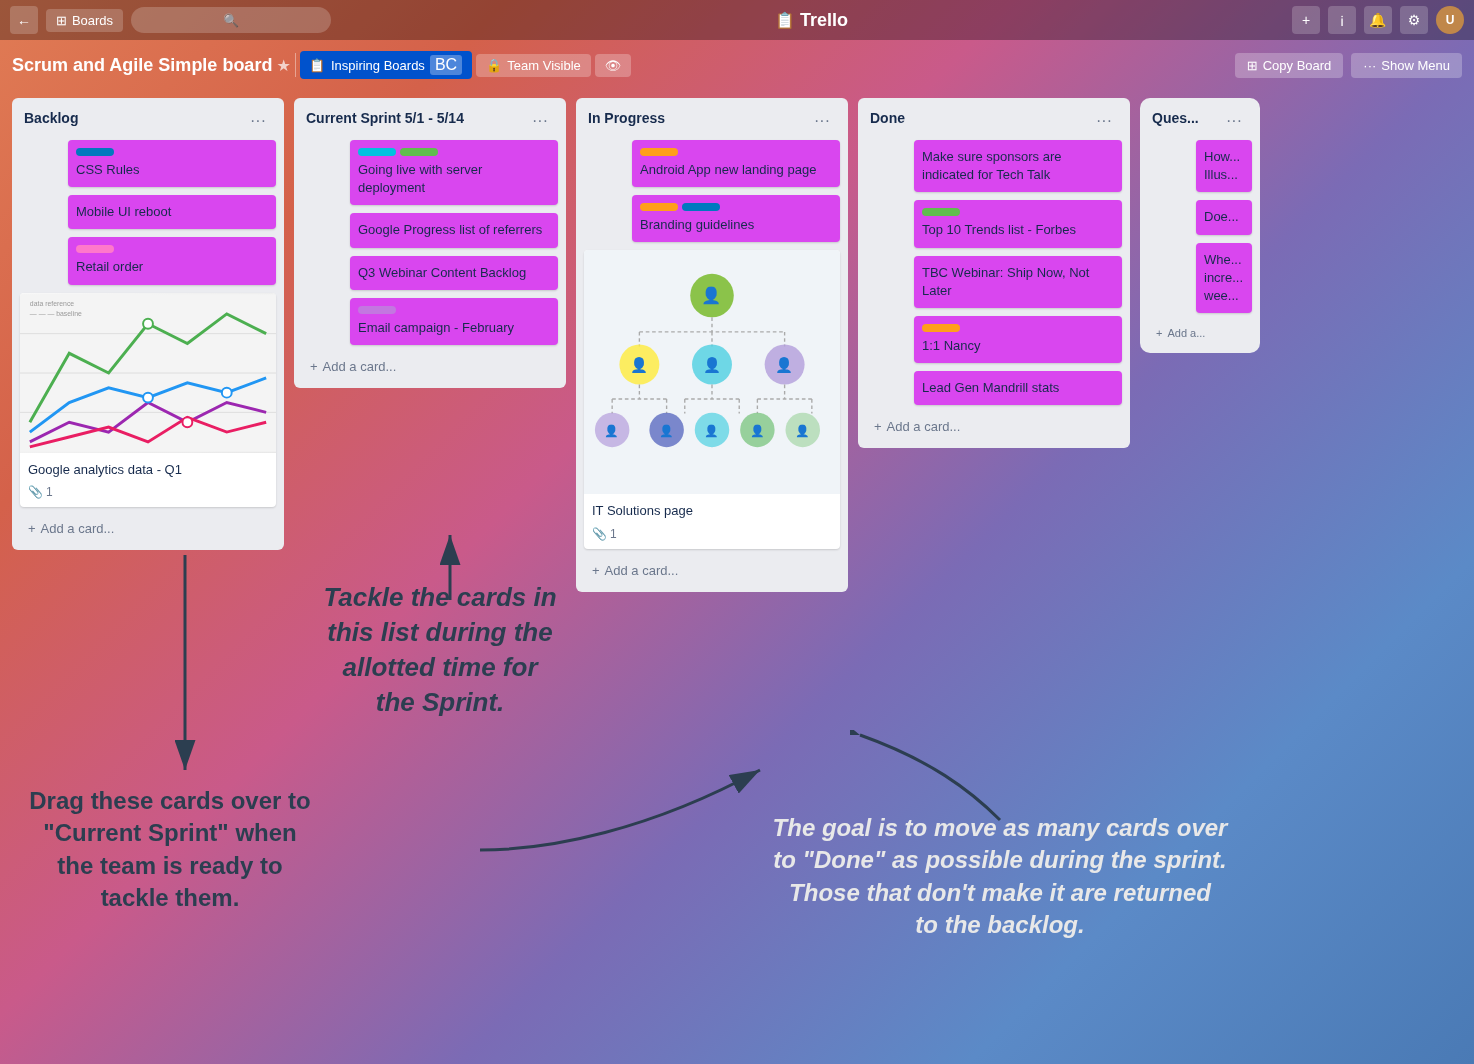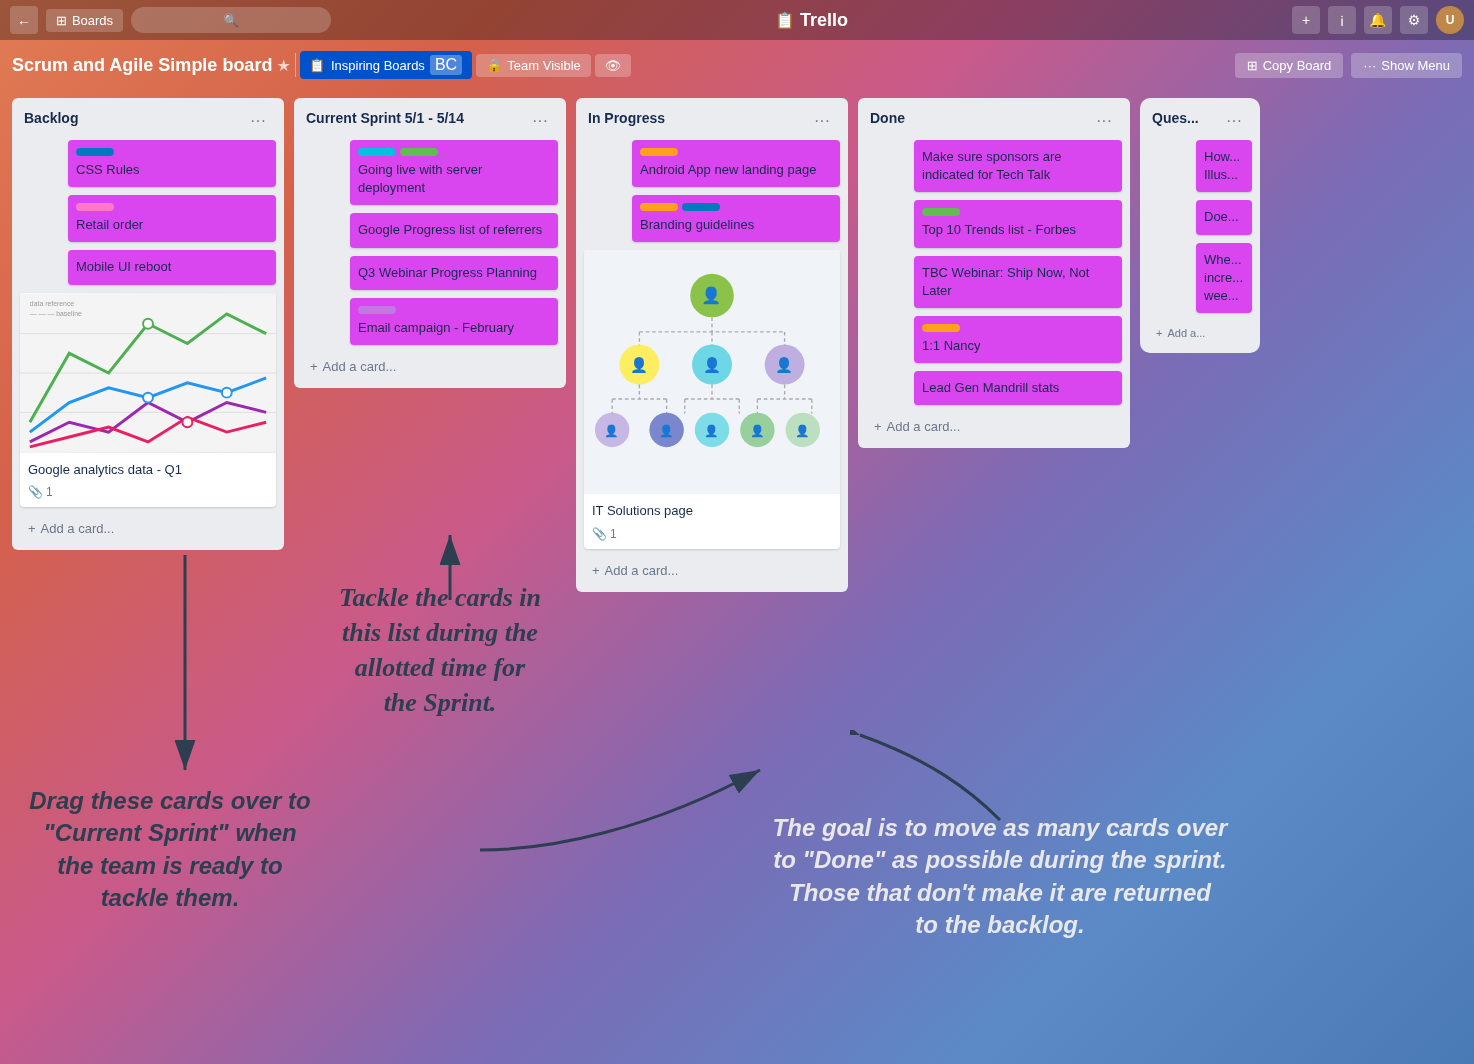--- a/index.html
+++ b/index.html
@@ -314,28 +314,28 @@
       </div>
 
       <div class="card">
         <div class="card-label-row">
           <div class="card-label label-blue"></div>
         </div>
         <div class="card-title">CSS Rules</div>
       </div>
 
       <div class="card">
+        <div class="card-title">Mobile UI reboot</div>
+      </div>
+
+      <div class="card">
         <div class="card-label-row">
           <div class="card-label label-pink"></div>
         </div>
         <div class="card-title">Retail order</div>
-      </div>
-
-      <div class="card">
-        <div class="card-title">Mobile UI reboot</div>
       </div>
 
       <div class="card-chart">
         <div class="chart-area">
           <svg width="100%" height="100%" viewBox="0 0 260 160" xmlns="http://www.w3.org/2000/svg">
             <rect width="260" height="160" fill="#f4f4f4"></rect>
 
             <line x1="0" y1="40" x2="260" y2="40" stroke="#ddd" stroke-width="1"></line>
             <line x1="0" y1="80" x2="260" y2="80" stroke="#ddd" stroke-width="1"></line>
             <line x1="0" y1="120" x2="260" y2="120" stroke="#ddd" stroke-width="1"></line>
@@ -383,21 +383,21 @@
           <div class="card-label label-green"></div>
         </div>
         <div class="card-title">Going live with server deployment</div>
       </div>
 
       <div class="card">
         <div class="card-title">Google Progress list of referrers</div>
       </div>
 
       <div class="card">
-        <div class="card-title">Q3 Webinar Progress Planning</div>
+        <div class="card-title">Q3 Webinar Content Backlog</div>
       </div>
 
       <div class="card">
         <div class="card-label-row">
           <div class="card-label label-purple"></div>
         </div>
         <div class="card-title">Email campaign - February</div>
       </div>
 
       <div class="add-card-btn">
@@ -586,25 +586,25 @@
 
     <svg style="position:absolute; top:660px; left:450px;" width="330" height="120">
       <defs>
         <marker id="arrow3" markerWidth="10" markerHeight="7" refX="10" refY="3.5" orient="auto">
           <polygon points="0 0, 10 3.5, 0 7" fill="#2c3e50"></polygon>
         </marker>
       </defs>
       <path d="M30,100 C100,100 200,80 310,20" stroke="#2c3e50" stroke-width="3" fill="none" marker-end="url(#arrow3)"></path>
     </svg>
 
-    <div style="position:absolute; top:490px; left:305px; font-size:26px; font-weight:900; color:#2c3e50; font-style:italic; text-align:center; line-height:1.35; width:270px;font-family:Liberation Serif, serif;">
+    <div style="position:absolute; top:490px; left:305px; font-size:26px; font-weight:900; color:#2c3e50; font-style:italic; text-align:center; line-height:1.35; width:270px;">
       Tackle the cards in<br>this list during the<br>allotted time for<br>the Sprint.
     </div>
 
-    <div style="position:absolute; top:695px; left:10px; font-size:24px; font-weight:900; color:#2c3e50; font-style:italic; text-align:center; line-height:1.35; width:320px;">
+    <div style="position:absolute; top:695px; left:10px; font-size:24px; font-weight:900; color:#2c3e50; text-align:center; line-height:1.35; width:320px;">
       Drag these cards over to<br>"Current Sprint" when<br>the team is ready to<br>tackle them.
     </div>
 
     <div style="position:absolute; top:710px; left:720px; font-size:24px; font-weight:900; color:#e8e8e8; font-style:italic; text-align:center; line-height:1.35; width:560px;margin-top:12px;">
       The goal is to move as many cards over<br>to "Done" as possible during the sprint.<br>Those that don't make it are returned<br>to the backlog.
     </div>
 
     <svg style="position:absolute; top:640px; left:850px;" width="160" height="100">
       <defs>
         <marker id="arrow4" markerWidth="10" markerHeight="7" refX="0" refY="3.5" orient="auto">

